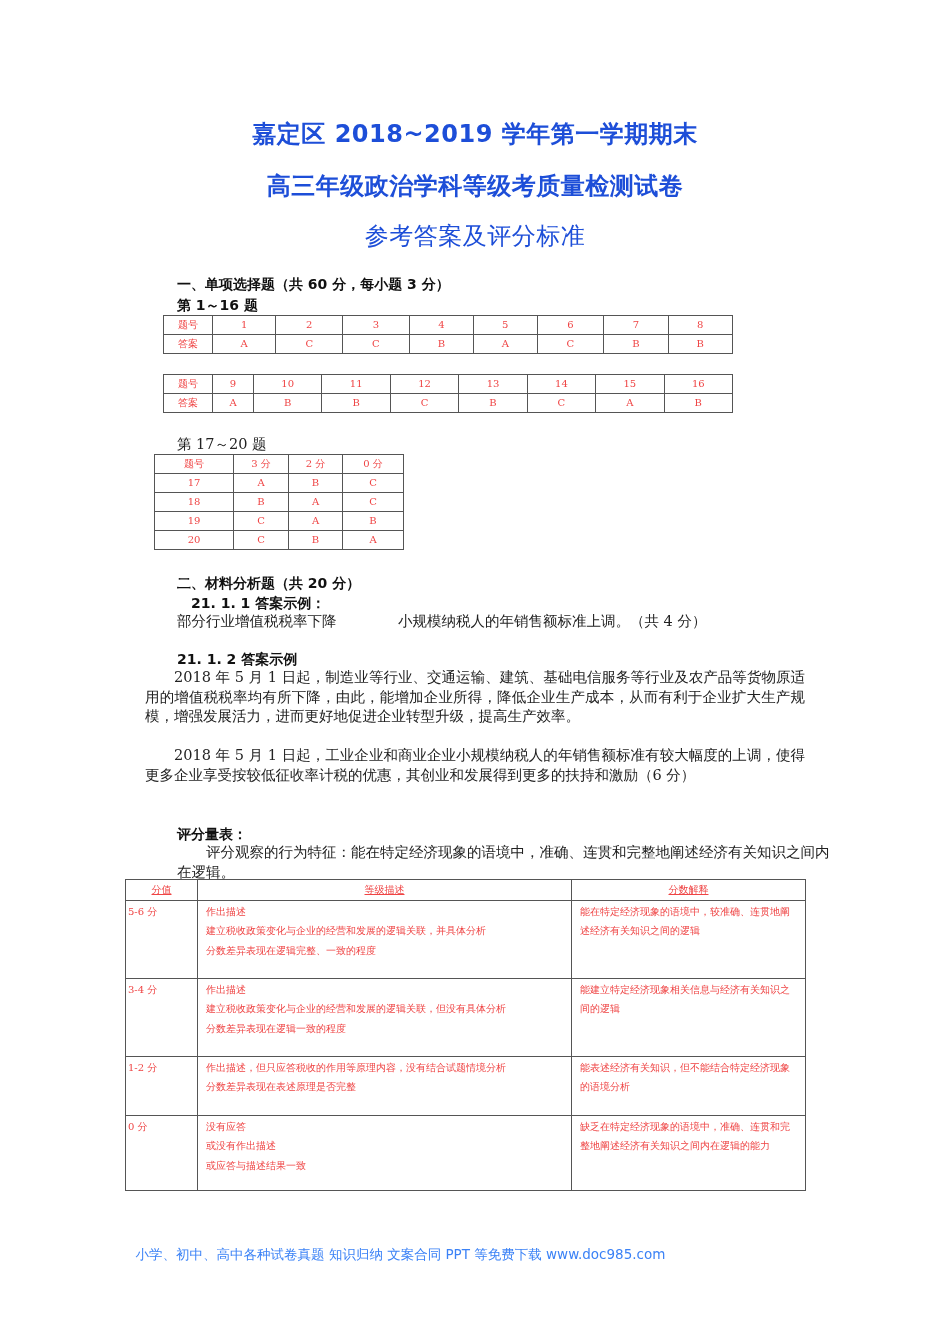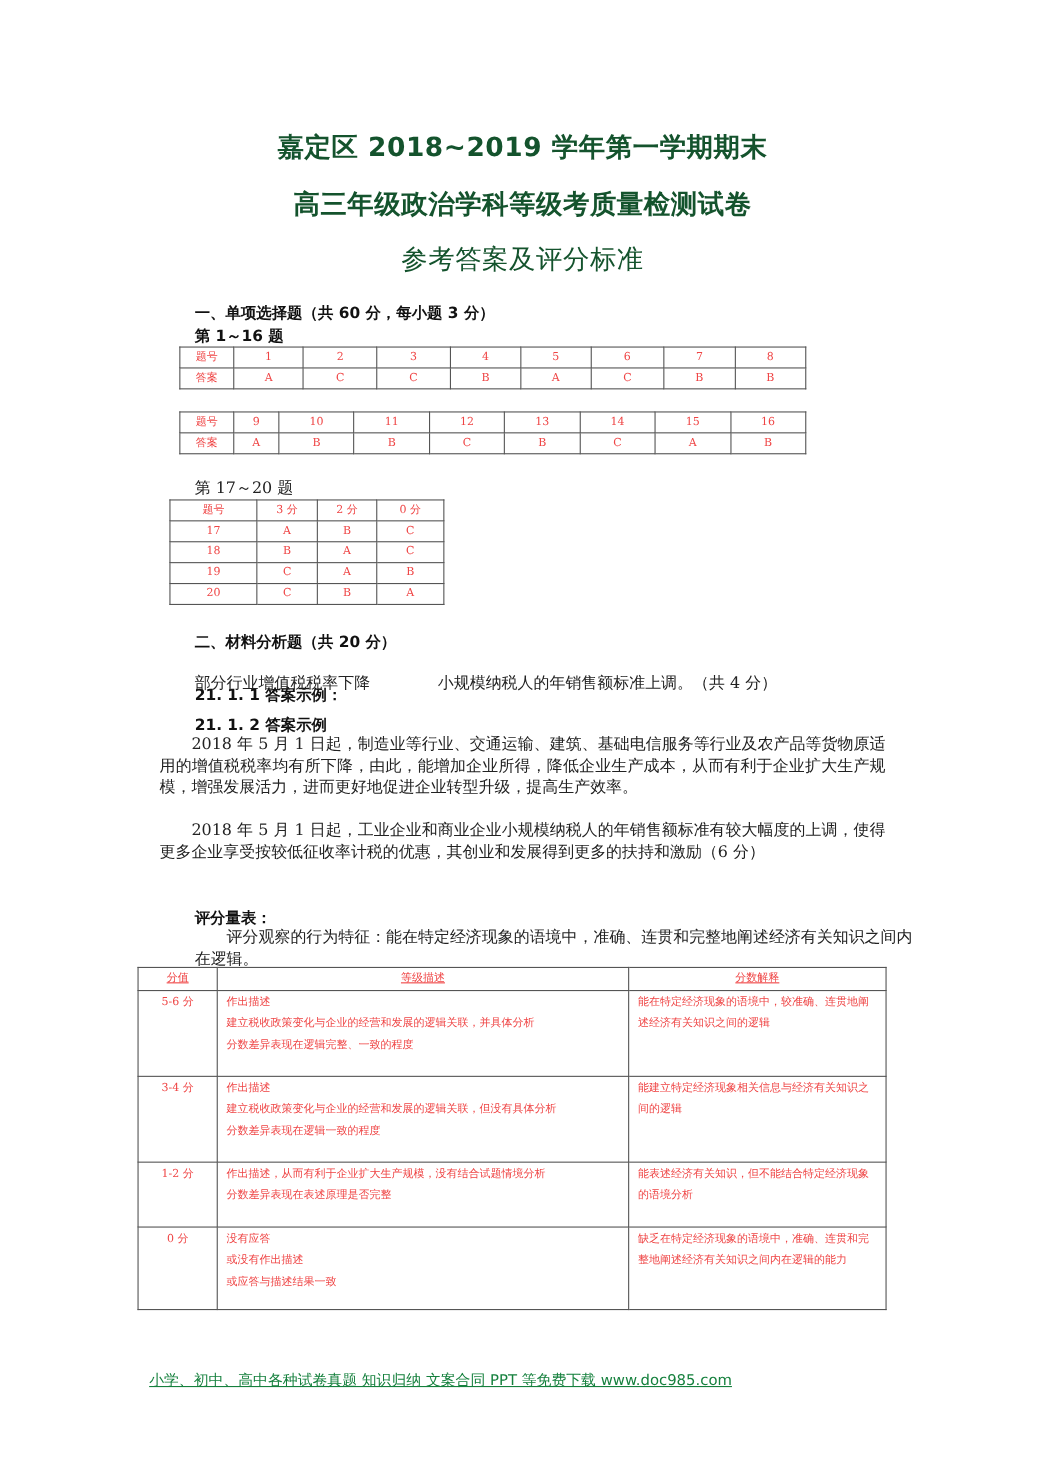--- a/index.html
+++ b/index.html
@@ -1,31 +1,31 @@
 <!DOCTYPE html>
 <html><head>
 <meta charset="utf-8">
 <style>
   html, body { margin:0; padding:0; background:#ffffff; }
   body { width:950px; height:1344px; position:relative; overflow:hidden;
          font-family:"DejaVu Serif","Liberation Serif",serif; color:#222; }
   .title { position:absolute; left:0; width:950px; text-align:center;
            font-family:"DejaVu Sans","Liberation Sans",sans-serif; font-weight:bold;
-           font-size:24px; color:#14532d; letter-spacing:0.5px; }
+           font-size:24px; color:#1d4ed8; letter-spacing:0.5px; }
   .subtitle { font-weight:normal; }
   .sec { position:absolute; font-family:"DejaVu Sans","Liberation Sans",sans-serif;
          font-weight:bold; font-size:14px; color:#111; white-space:nowrap; }
   .txt { position:absolute; font-size:14.5px; line-height:19.5px; color:#222; }
   table { position:absolute; border-collapse:collapse; font-size:10px; color:#ef4444; }
   td { border:1px solid #555; text-align:center; padding:0; height:18px; line-height:18px; }
   .score td { text-align:left; vertical-align:top; line-height:19.5px; padding:1px 12px 0 8px; }
-  .score td.c0 { text-align:center; padding:1px 2px 0 2px; }
+  .score td.c0 { padding:1px 2px 0 2px; }
   .score tr.head td { text-align:center; height:18px; padding:0;text-decoration:underline; }
   .footer { position:absolute; left:0; width:801px; top:1246px; text-align:center;
-            font-family:"DejaVu Sans","Liberation Sans",sans-serif; font-size:13.5px; color:#15803d;text-decoration:underline; }
+            font-family:"DejaVu Sans","Liberation Sans",sans-serif; font-size:13.5px; color:#3b82f6; }
   .indent { text-indent:29px; }
 </style>
 </head>
 <body>
 
 <div class="title" style="top:118px;">嘉定区 2018~2019 学年第一学期期末</div>
 <div class="title" style="top:170px;">高三年级政治学科等级考质量检测试卷</div>
 <div class="title subtitle" style="top:220px;">参考答案及评分标准</div>
 
 <div class="sec" style="left:177px; top:276px;">一、单项选择题（共 60 分，每小题 3 分）</div>
@@ -116,21 +116,21 @@
   <tr>
     <td>20</td>
     <td>C</td>
     <td>B</td>
     <td>A</td>
   </tr>
 </tbody>
   </table>
 
 <div class="sec" style="left:177px; top:575px;">二、材料分析题（共 20 分）</div>
-<div class="sec" style="left:177px; top:595px;margin-top:28px;">21. 1. 1 答案示例：</div>
+<div class="sec" style="left:191px; top:595px;">21. 1. 1 答案示例：</div>
 <div class="txt" style="left:177px; top:612px; white-space:nowrap;">部分行业增值税税率下降</div>
 <div class="txt" style="left:398px; top:612px; white-space:nowrap;">小规模纳税人的年销售额标准上调。（共 4 分）</div>
 
 <div class="sec" style="left:177px; top:651px;">21. 1. 2 答案示例</div>
 <div class="txt indent" style="left:145px; top:668px; width:660px; text-align:justify;">2018 年 5 月 1 日起，制造业等行业、交通运输、建筑、基础电信服务等行业及农产品等货物原适用的增值税税率均有所下降，由此，能增加企业所得，降低企业生产成本，从而有利于企业扩大生产规模，增强发展活力，进而更好地促进企业转型升级，提高生产效率。</div>
 <div class="txt indent" style="left:145px; top:746px; width:660px; text-align:justify;">2018 年 5 月 1 日起，工业企业和商业企业小规模纳税人的年销售额标准有较大幅度的上调，使得更多企业享受按较低征收率计税的优惠，其创业和发展得到更多的扶持和激励（6 分）</div>
 
 <div class="sec" style="left:177px; top:826px;">评分量表：</div>
 <div class="txt indent" style="left:145px; top:843px; width:660px;margin-left:32px;">评分观察的行为特征：能在特定经济现象的语境中，准确、连贯和完整地阐述经济有关知识之间内在逻辑。</div>
 
@@ -155,21 +155,21 @@
     <td>
       <div>作出描述</div>
       <div>建立税收政策变化与企业的经营和发展的逻辑关联，但没有具体分析</div>
       <div>分数差异表现在逻辑一致的程度</div>
     </td>
     <td>能建立特定经济现象相关信息与经济有关知识之间的逻辑</td>
   </tr>
   <tr style="height:59px;">
     <td class="c0">1-2 分</td>
     <td>
-      <div>作出描述，从而有利于企业扩大生产规模，没有结合试题情境分析</div>
+      <div>作出描述，但只应答税收的作用等原理内容，没有结合试题情境分析</div>
       <div>分数差异表现在表述原理是否完整</div>
     </td>
     <td>能表述经济有关知识，但不能结合特定经济现象的语境分析</td>
   </tr>
   <tr style="height:75px;">
     <td class="c0">0 分</td>
     <td>
       <div>没有应答</div>
       <div>或没有作出描述</div>
       <div>或应答与描述结果一致</div>

